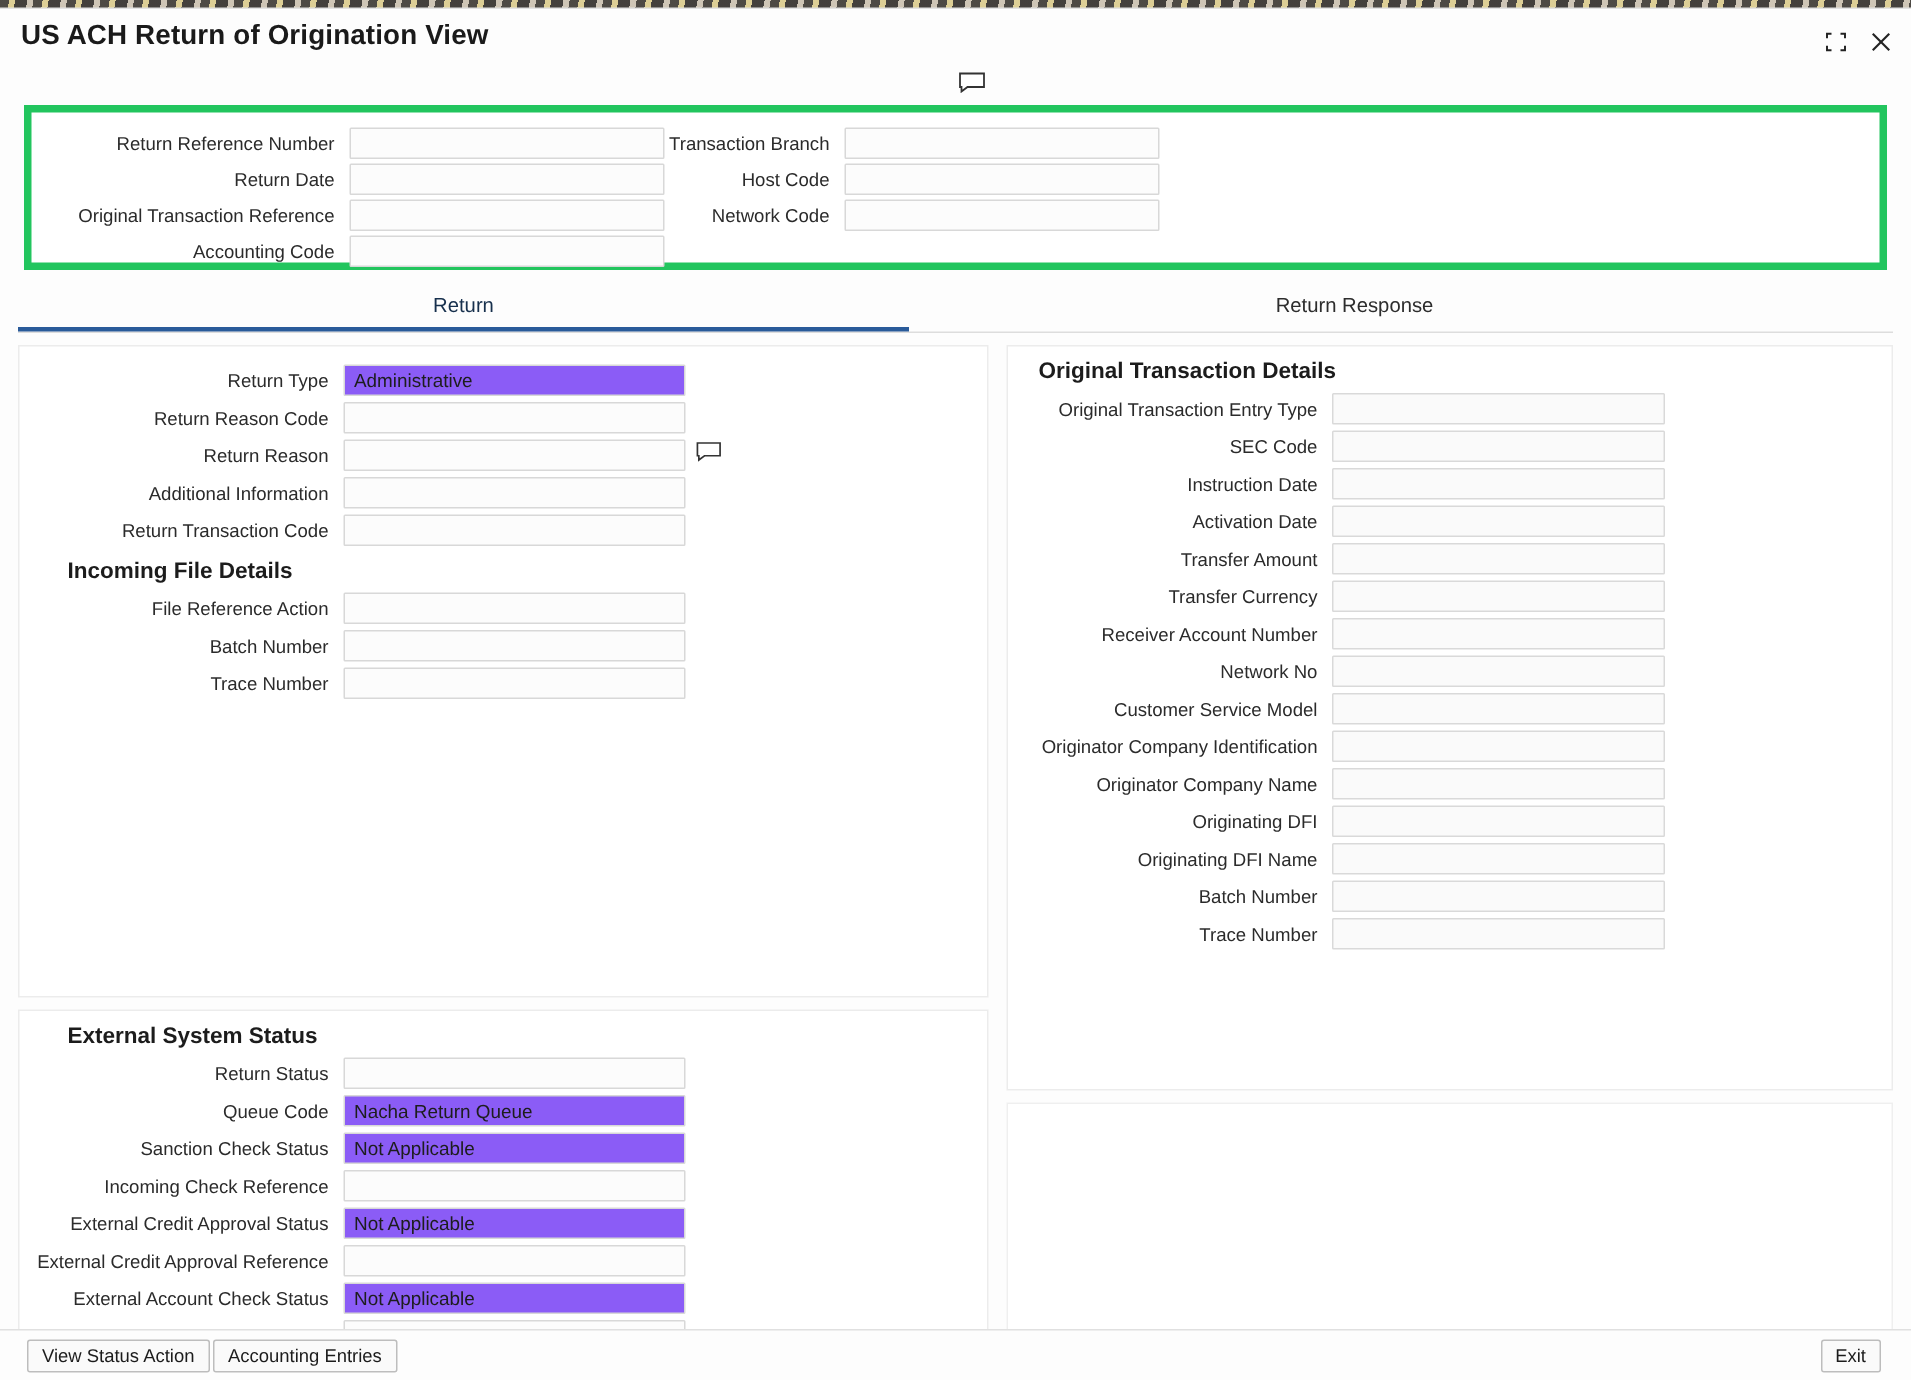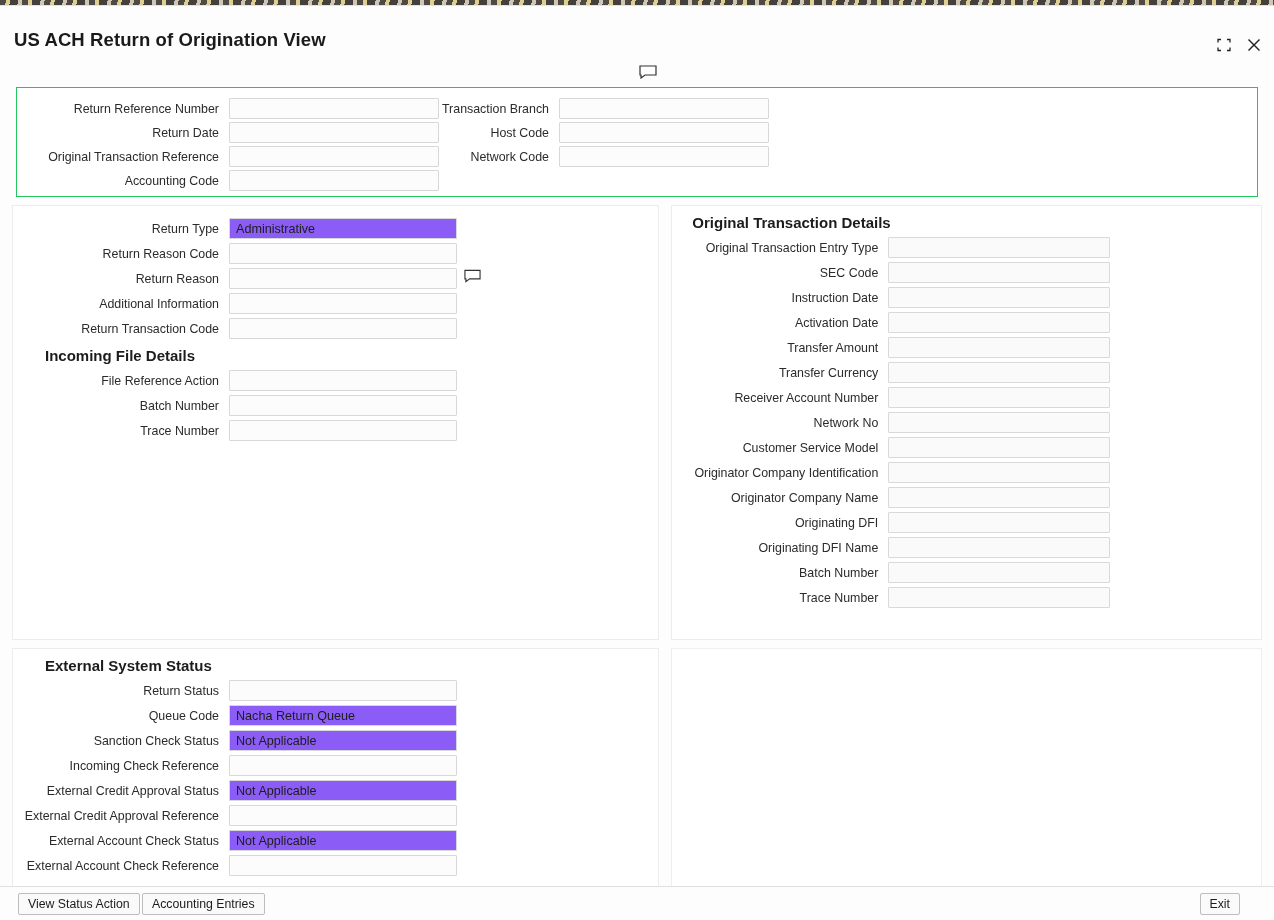--- a/index.html
+++ b/index.html
@@ -28,21 +28,20 @@
   .window {
     position: absolute; top: 6px; left: 0; width: 1274px; height: 914px;
     background: #fdfdfd;
     box-shadow: 0 0 0 1px #e3e3e3;
   }
   .titlebar {
     position: relative;
     height: 38px;
     padding: 6px 10px 0 14px;
     background: #fdfdfd;
-    margin-top: 17px;
   }
   .title {
     font-size: 18.5px;
     font-weight: bold;
     color: #1a1a1a;
     letter-spacing: .1px;
   }
   .win-ctrls {
     position: absolute; top: 14px; right: 12px;
     display: flex; align-items: center; gap: 14px;
@@ -58,21 +57,21 @@
     padding: 4px 0 2px 22px;
     height: 24px;
     flex-direction: column;
   }
   .queryrow .qlabel { font-size: 12.5px; color: #2c2c2c; }
   .balloon { display:block; }
 
   
   .hdr-panel {
     margin: 2px 16px 0 16px;
-    border: 1px solid #22c55e;
+    border: 5px solid #22c55e;
     background: #fff;
     padding: 10px 0 12px 0;
     position: relative;
     height: 110px;
   }
   .hdr-grid {
     display: grid;
     grid-template-columns: 212px 210px 120px 210px 1fr;
     row-gap: 3px;
     align-items: center;
@@ -156,21 +155,21 @@
     font-size: 12.6px; color: #1d1d1d; padding: 0 6px; border-radius: 1px;
     font-family: "Liberation Sans", sans-serif;
   }
 
   .with-icon { position: relative; display: inline-block; }
   .with-icon .balloon-sm {
     position: absolute; right: -24px; top: 1px;
   }
 
   .panel-left-top { height: 435px; }
-  .panel-right-top { height: 435px; }
+  .panel-right-top { height: 497px; }
   .panel-left-bot { height: 240px; }
   .panel-right-bot { height: 240px; border-color: #efefef; }
 
   
   .footer {
     position: absolute; bottom: 0; left: 0; width: 1274px; height: 34px;
     border-top: 1px solid #e0e0e0;
     background: #fdfdfd;
   }
   .btn {
@@ -180,21 +179,21 @@
     background: #fafafa;
     font-size: 12.3px;
     color: #1c1c1c;
     border-radius: 2px;
     padding: 0 9px;
     cursor: pointer;
     font-family: "Liberation Sans", sans-serif;
   }
   #btn-queue { left: 18px; }
   #btn-acct { left: 142px; }
-  #btn-exit { right: 34px; }
+  #btn-exit { right: 20px; }
 </style>
 </head>
 <body>
 
 <div id="app">
 
   <div class="top-strip"></div>
 
   <div class="window">
 
@@ -253,20 +252,24 @@
         <div></div>
 
         <div class="lab">Accounting Code</div>
         <div><input class="fld" value="" style=""></div>
         <div></div>
           <div></div>
           <div></div>
       </div>
     </div>
 
+    <div class="tabs">
+      <div class="tab active">Return</div>
+      <div class="tab">Return Response</div>
+    </div>
 
     <div class="cols">
 
       <div class="col-left">
         <div class="panel panel-left-top">
           <div class="grid2" style="padding-top:12px;">
             <div class="lab">Return Type</div>
             <div><input class="fld filled" value="Administrative" style=""></div>
             <div></div>
 

